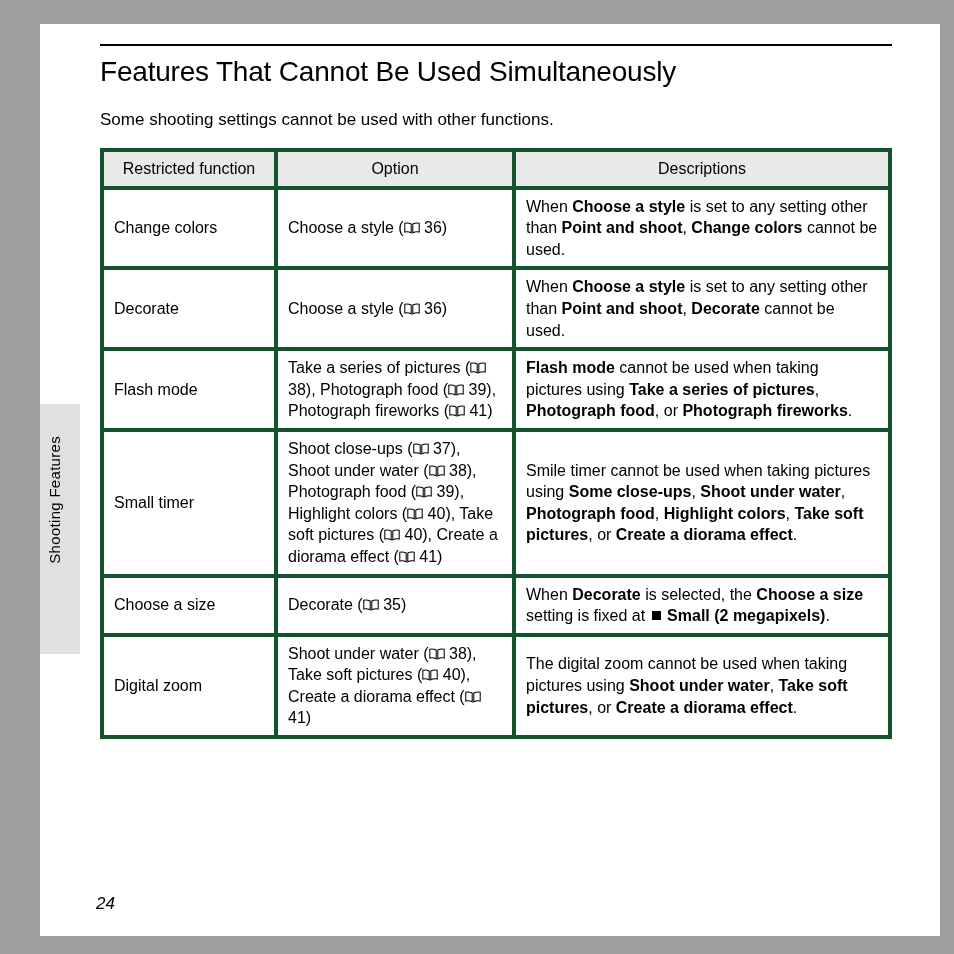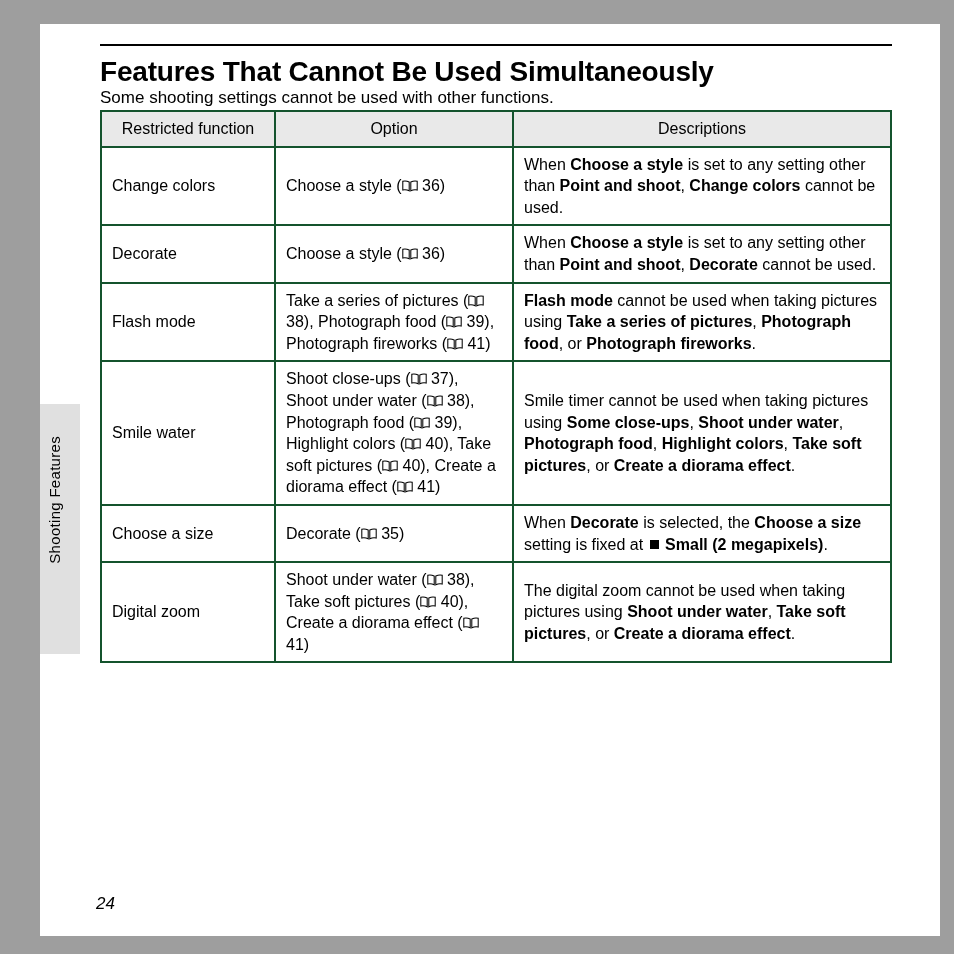--- a/index.html
+++ b/index.html
@@ -20,38 +20,39 @@
   }
   .content {
     padding: 20px 48px 0 60px;
   }
   .title-rule {
     border-top: 2px solid #000;
     margin-bottom: 10px;
   }
   .page-title {
     font-size: 28px;
-    font-weight: 700;
+    font-weight: 400;
     letter-spacing: -0.2px;
+    margin-bottom: 22px;
   }
   .intro {
     font-size: 17px;
     font-weight: 400;
-    margin-bottom: 2px;
+    margin-bottom: 18px;
   }
   table {
     border-collapse: collapse;
     width: 100%;
     table-layout: fixed;
   }
   col.c1 { width: 174px; }
   col.c2 { width: 238px; }
   col.c3 { width: auto; }
   th, td {
-    border: 2px solid #14532d;
+    border: 4px solid #14532d;
     font-size: 16px;
     line-height: 1.35;
     vertical-align: middle;
     padding: 6px 10px;
     text-align: left;
     font-weight: 400;
   }
   th {
     background: #e9e9e9;
     text-align: center;
@@ -134,21 +135,21 @@
             <td>Take a series of pictures (<svg class="bookicon" viewBox="0 0 20 14">
                 <path d="M1 1 C1 1 5 0 9 2 L9 13 C5 11 1 12 1 12 Z M19 1 C19 1 15 0 11 2 L11 13 C15 11 19 12 19 12 Z" fill="none" stroke="#000" stroke-width="1.3"></path>
               </svg> 38), Photograph food (<svg class="bookicon" viewBox="0 0 20 14">
                 <path d="M1 1 C1 1 5 0 9 2 L9 13 C5 11 1 12 1 12 Z M19 1 C19 1 15 0 11 2 L11 13 C15 11 19 12 19 12 Z" fill="none" stroke="#000" stroke-width="1.3"></path>
               </svg> 39), Photograph fireworks (<svg class="bookicon" viewBox="0 0 20 14">
                 <path d="M1 1 C1 1 5 0 9 2 L9 13 C5 11 1 12 1 12 Z M19 1 C19 1 15 0 11 2 L11 13 C15 11 19 12 19 12 Z" fill="none" stroke="#000" stroke-width="1.3"></path>
               </svg> 41)</td>
             <td><b>Flash mode</b> cannot be used when taking pictures using <b>Take a series of pictures</b>, <b>Photograph food</b>, or <b>Photograph fireworks</b>.</td>
           </tr>
           <tr>
-            <td>Smile water</td>
+            <td>Small timer</td>
             <td>Shoot close-ups (<svg class="bookicon" viewBox="0 0 20 14">
                 <path d="M1 1 C1 1 5 0 9 2 L9 13 C5 11 1 12 1 12 Z M19 1 C19 1 15 0 11 2 L11 13 C15 11 19 12 19 12 Z" fill="none" stroke="#000" stroke-width="1.3"></path>
               </svg> 37), Shoot under water (<svg class="bookicon" viewBox="0 0 20 14">
                 <path d="M1 1 C1 1 5 0 9 2 L9 13 C5 11 1 12 1 12 Z M19 1 C19 1 15 0 11 2 L11 13 C15 11 19 12 19 12 Z" fill="none" stroke="#000" stroke-width="1.3"></path>
               </svg> 38), Photograph food (<svg class="bookicon" viewBox="0 0 20 14">
                 <path d="M1 1 C1 1 5 0 9 2 L9 13 C5 11 1 12 1 12 Z M19 1 C19 1 15 0 11 2 L11 13 C15 11 19 12 19 12 Z" fill="none" stroke="#000" stroke-width="1.3"></path>
               </svg> 39), Highlight colors (<svg class="bookicon" viewBox="0 0 20 14">
                 <path d="M1 1 C1 1 5 0 9 2 L9 13 C5 11 1 12 1 12 Z M19 1 C19 1 15 0 11 2 L11 13 C15 11 19 12 19 12 Z" fill="none" stroke="#000" stroke-width="1.3"></path>
               </svg> 40), Take soft pictures (<svg class="bookicon" viewBox="0 0 20 14">
                 <path d="M1 1 C1 1 5 0 9 2 L9 13 C5 11 1 12 1 12 Z M19 1 C19 1 15 0 11 2 L11 13 C15 11 19 12 19 12 Z" fill="none" stroke="#000" stroke-width="1.3"></path>

